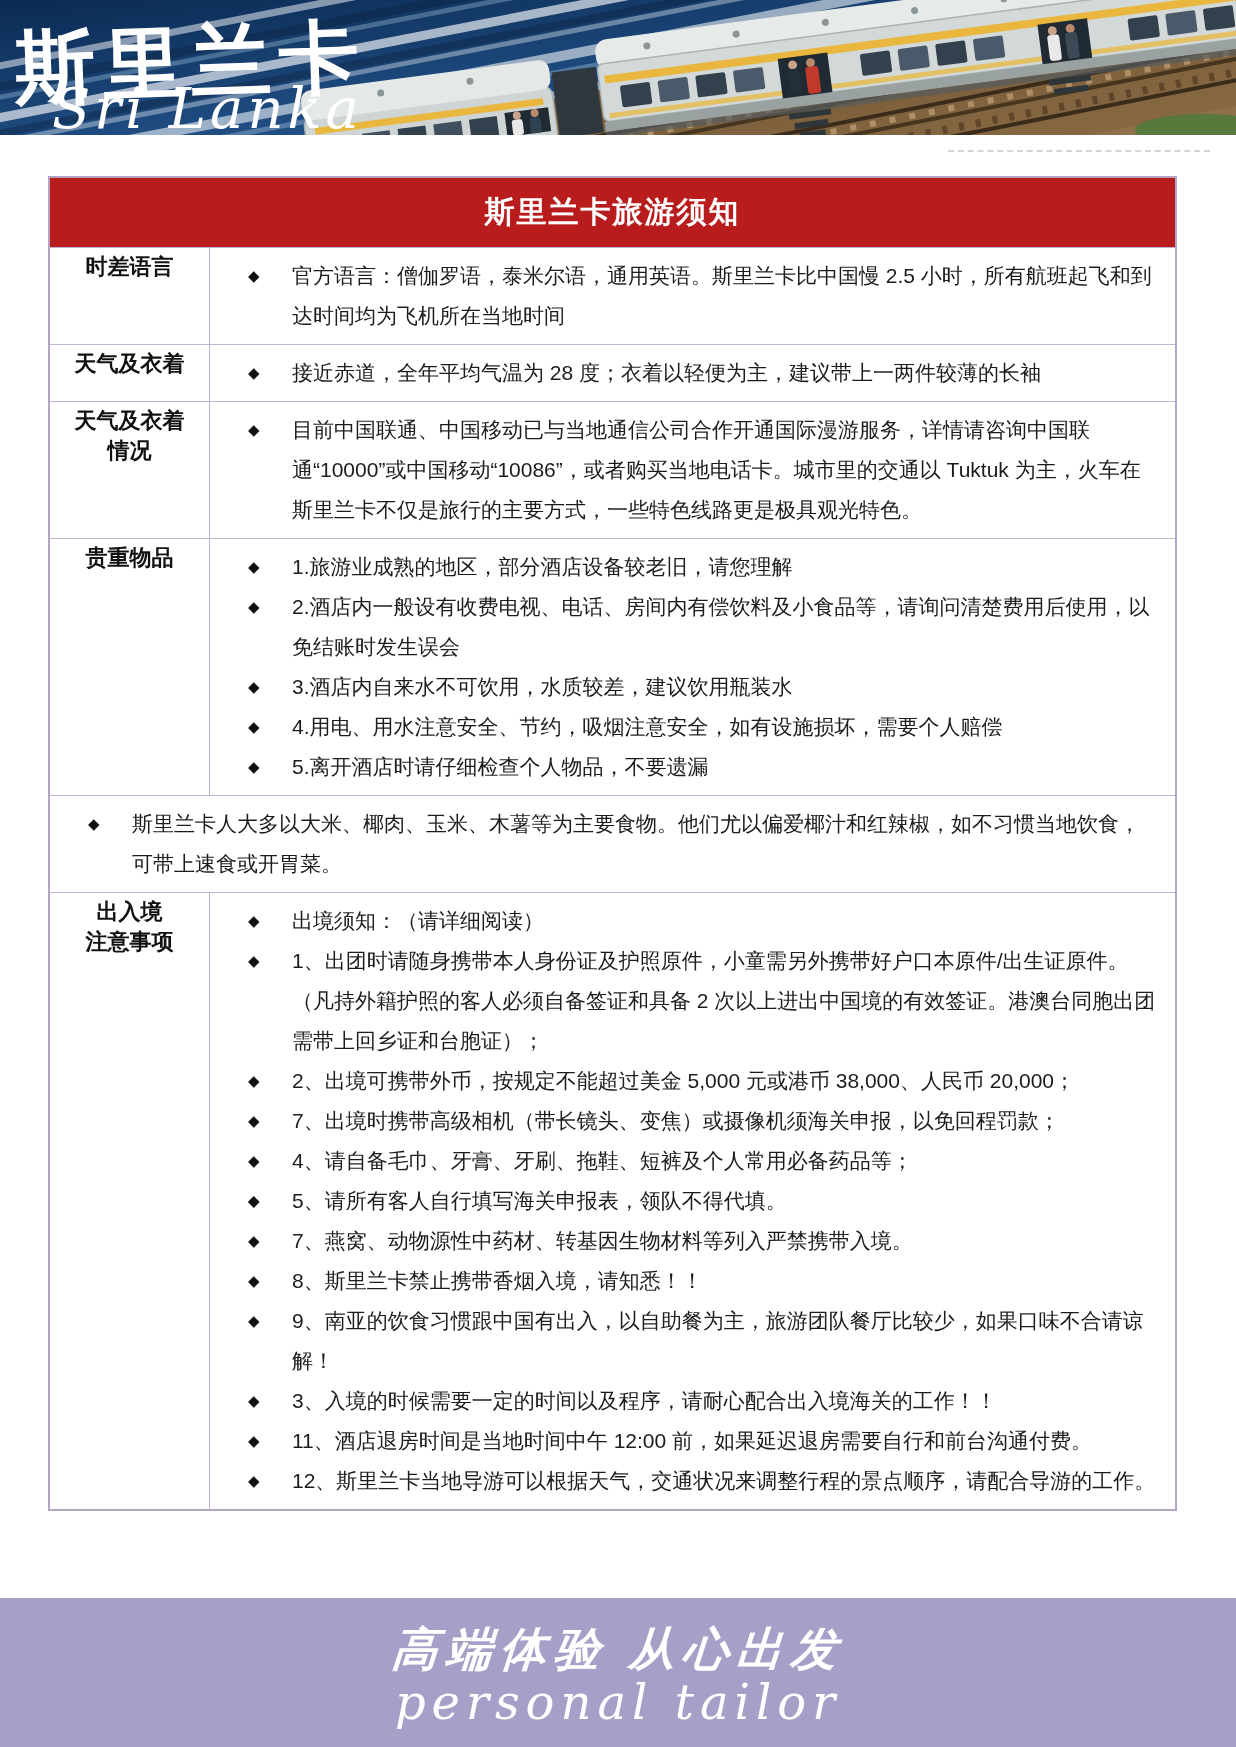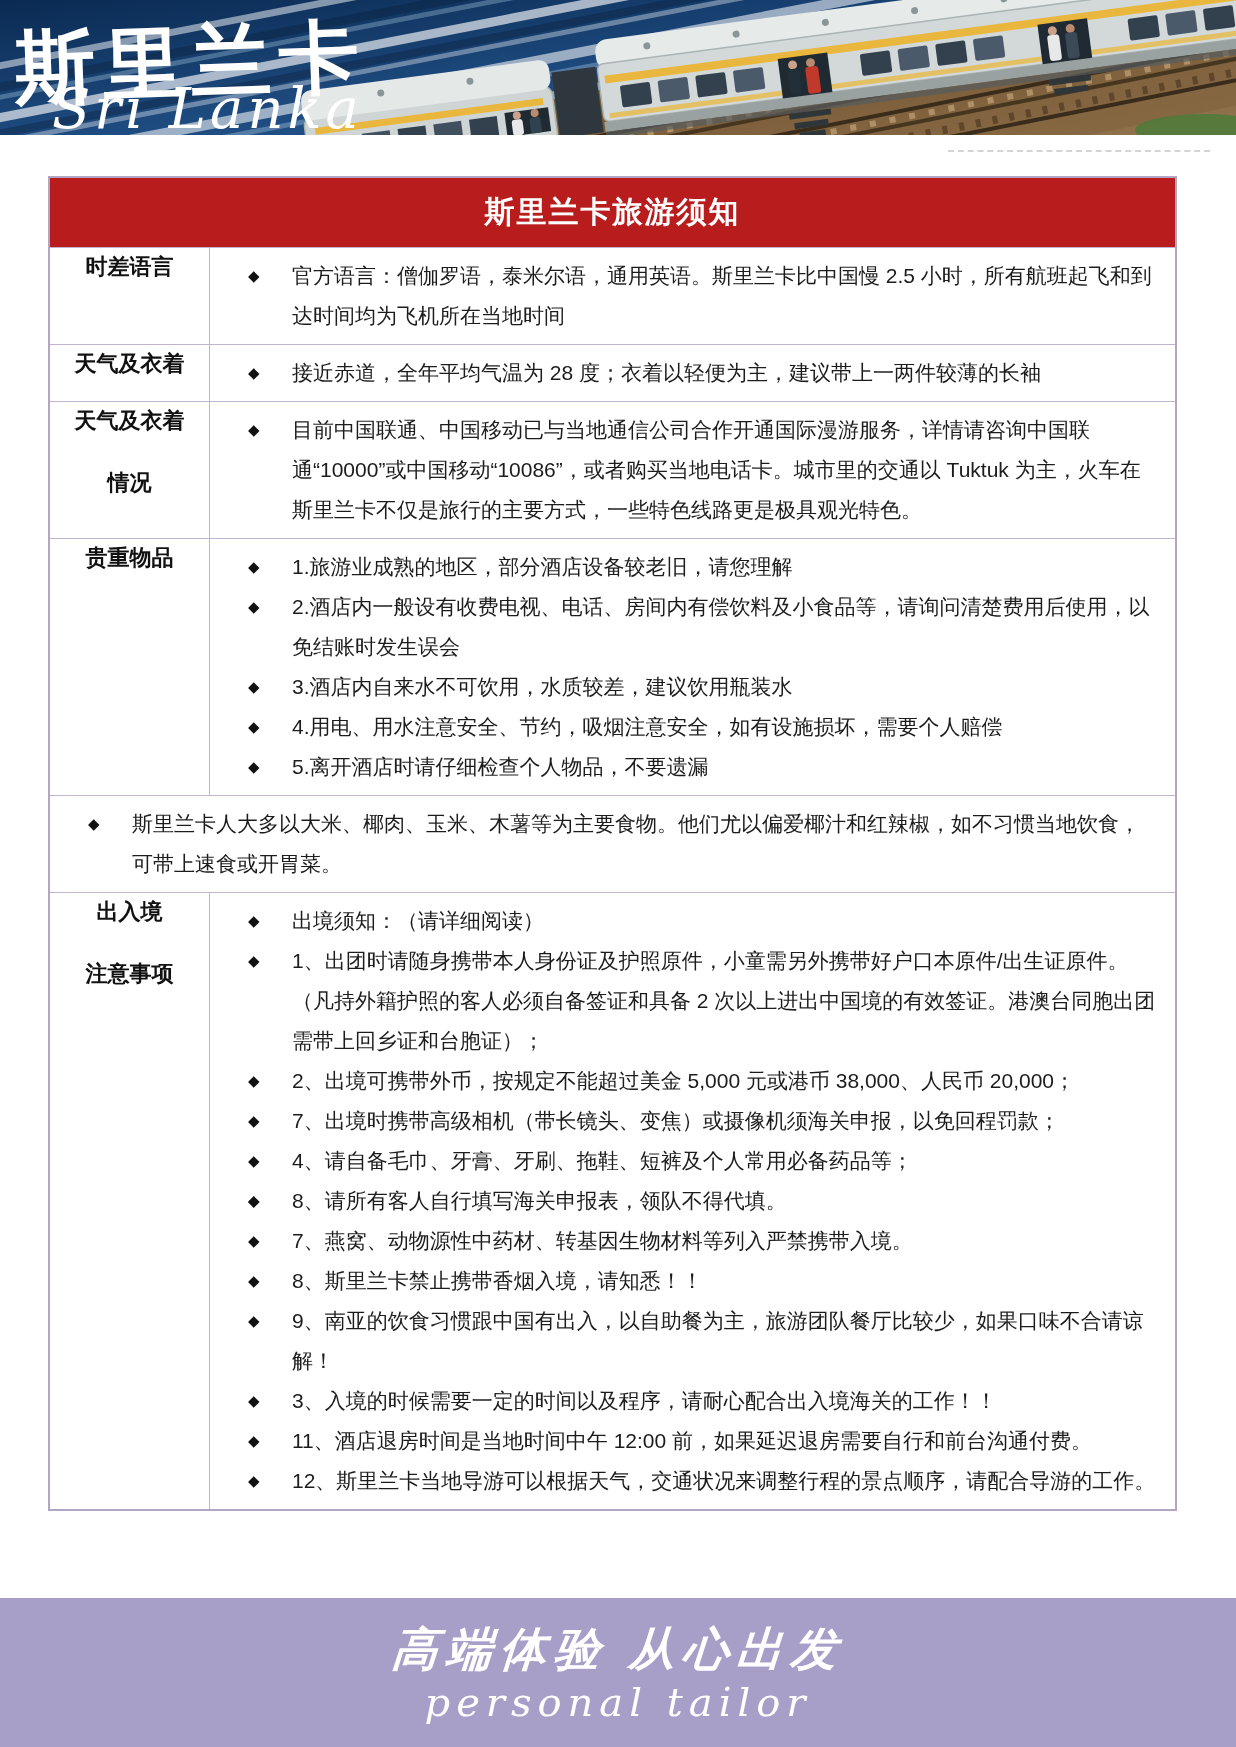--- a/index.html
+++ b/index.html
@@ -14,33 +14,33 @@
   .artifact-dash{position:absolute;top:150px;left:948px;width:262px;border-top:2px dashed #d4d4d4;height:0;}
 
   
   .notice-table{margin:41px 0 0 48px;width:1129px;border:2px solid #b2a6c4;box-sizing:border-box;flex:0 0 auto;}
   .t-header{height:69px;background:#b91c1c;color:#ffffff;font-size:30px;font-weight:bold;
             display:flex;align-items:center;justify-content:center;letter-spacing:2px;}
   .t-row{display:flex;border-top:1.5px solid #c0b4d0;}
   .t-label{flex:0 0 160px;border-right:1.5px solid #c0b4d0;text-align:center;
            font-weight:bold;font-size:22px;color:#111;padding-top:4px;box-sizing:border-box;}
   .t-label-line{line-height:30px;}
-  .t-label-line + .t-label-line{margin-top:32px;}
+  .t-label-line + .t-label-line{margin-top:0;}
   .t-content{flex:1 1 auto;padding:8px 0;}
   ul.t-list{margin:0;padding:0;list-style:none;}
   .t-item{position:relative;padding:0 16px 0 82px;font-size:21px;line-height:40px;}
   .bullet{position:absolute;left:38px;top:0;line-height:40px;font-size:15px;color:#111;}
 
   
   .footer{margin-top:auto;flex:0 0 auto;height:149px;background:#a89fc8;color:#ffffff;
           display:flex;flex-direction:column;align-items:center;justify-content:center;}
   .footer-slogan{font-size:46px;font-weight:bold;font-style:italic;letter-spacing:8px;
                  transform:skewX(-4deg);line-height:56px;}
   .footer-sub{font-family:"DejaVu Serif","Liberation Serif",serif;font-style:italic;
-              font-size:40px;letter-spacing:6px;line-height:46px;margin-top:2px;}
+              font-size:48px;letter-spacing:6px;line-height:46px;margin-top:2px;}
 </style>
 </head>
 <body>
 
 <div class="page">
 
   <div class="banner">
     <svg viewBox="0 0 1236 135" preserveAspectRatio="none">
       <defs>
         <linearGradient id="gOcean" x1="0" y1="0" x2="1" y2="1">
@@ -227,21 +227,21 @@
             <div class="t-label-line">注意事项</div>
           </div>
           <div class="t-content">
             <ul class="t-list">
               <li class="t-item"><span class="bullet">◆</span><span class="item-text">出境须知：（请详细阅读）</span></li>
               <li class="t-item"><span class="bullet">◆</span><span class="item-text">1、出团时请随身携带本人身份证及护照原件，小童需另外携带好户口本原件/出生证原件。（凡持外籍护照的客人必须自备签证和具备 2 次以上进出中国境的有效签证。港澳台同胞出团需带上回乡证和台胞证）；</span></li>
               <li class="t-item"><span class="bullet">◆</span><span class="item-text">2、出境可携带外币，按规定不能超过美金 5,000 元或港币 38,000、人民币 20,000；</span></li>
               <li class="t-item"><span class="bullet">◆</span><span class="item-text">7、出境时携带高级相机（带长镜头、变焦）或摄像机须海关申报，以免回程罚款；</span></li>
               <li class="t-item"><span class="bullet">◆</span><span class="item-text">4、请自备毛巾、牙膏、牙刷、拖鞋、短裤及个人常用必备药品等；</span></li>
               <li class="t-item"><span class="bullet">◆</span></li>
-              <li class="t-item"><span class="bullet">◆</span><span class="item-text">8、请所有客人自行填写海关申报表，领队不得代填。</span></li>
+              <li class="t-item"><span class="bullet">◆</span><span class="item-text">5、请所有客人自行填写海关申报表，领队不得代填。</span></li>
               <li class="t-item"><span class="bullet">◆</span><span class="item-text">7、燕窝、动物源性中药材、转基因生物材料等列入严禁携带入境。</span></li>
               <li class="t-item"><span class="bullet">◆</span><span class="item-text">8、斯里兰卡禁止携带香烟入境，请知悉！！</span></li>
               <li class="t-item"><span class="bullet">◆</span><span class="item-text">9、南亚的饮食习惯跟中国有出入，以自助餐为主，旅游团队餐厅比较少，如果口味不合请谅解！</span></li>
               <li class="t-item"><span class="bullet">◆</span><span class="item-text">3、入境的时候需要一定的时间以及程序，请耐心配合出入境海关的工作！！</span></li>
               <li class="t-item"><span class="bullet">◆</span><span class="item-text">11、酒店退房时间是当地时间中午 12:00 前，如果延迟退房需要自行和前台沟通付费。</span></li>
               <li class="t-item"><span class="bullet">◆</span><span class="item-text">12、斯里兰卡当地导游可以根据天气，交通状况来调整行程的景点顺序，请配合导游的工作。</span></li>
             </ul>
           </div>
         </div>
       </div>

